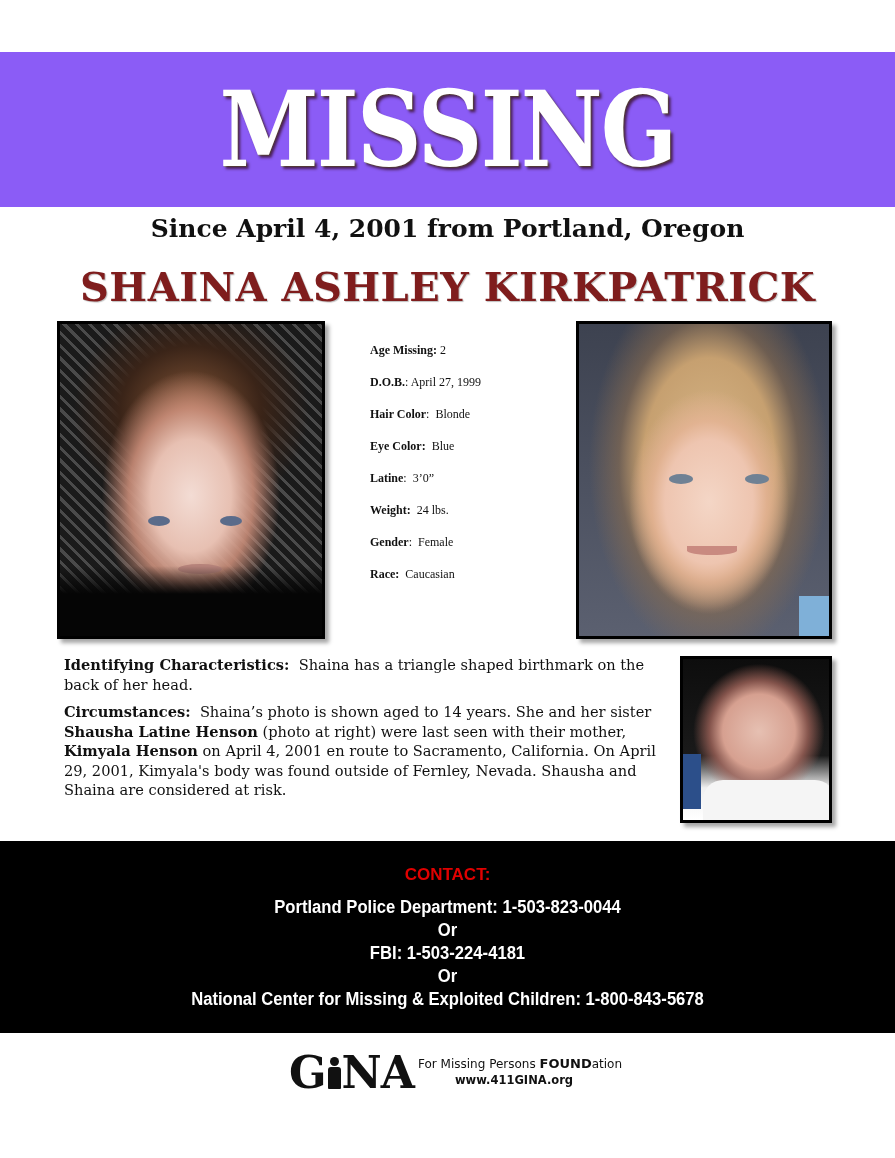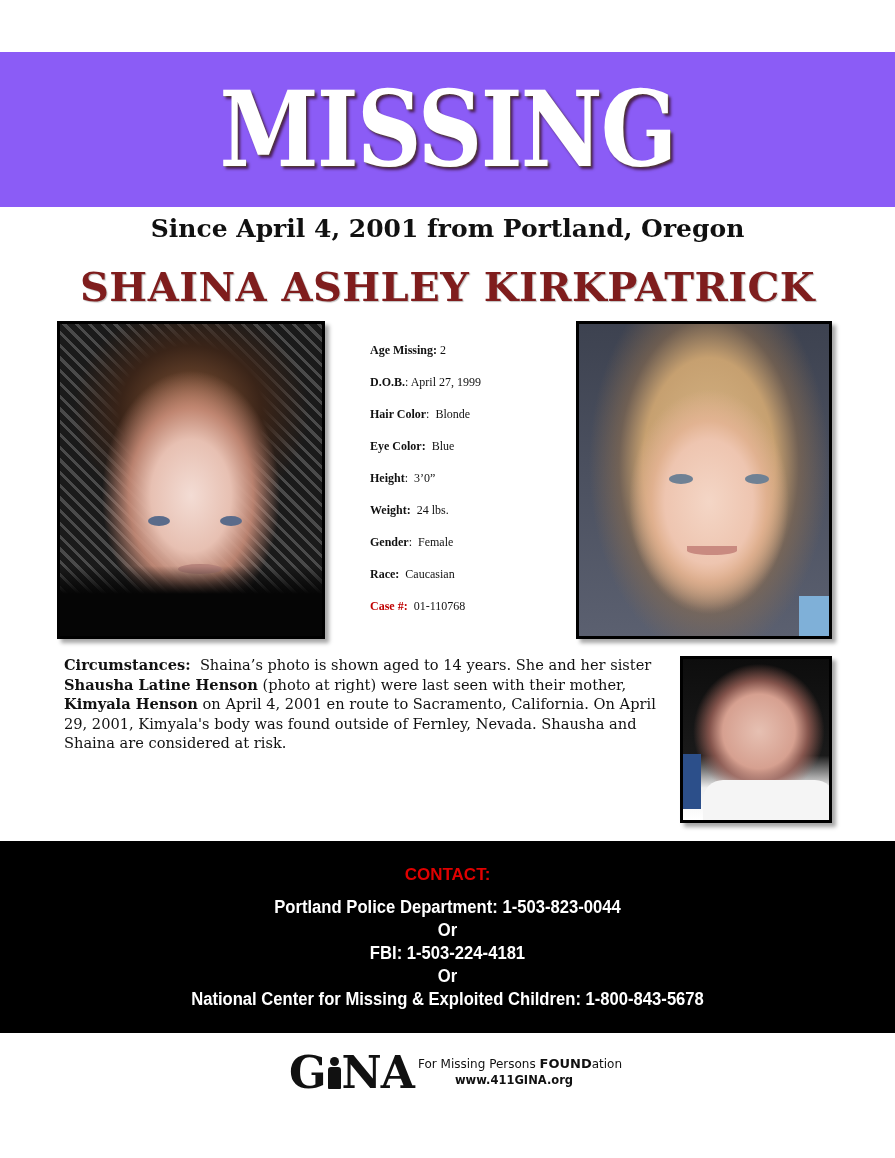--- a/index.html
+++ b/index.html
@@ -159,45 +159,46 @@
   <div class="detail-row">
     <span class="lbl">D.O.B.</span><span class="colon-reg">: </span><span>April 27, 1999</span>
   </div>
   <div class="detail-row">
     <span class="lbl">Hair Color</span><span class="colon-reg">:&nbsp; </span><span>Blonde</span>
   </div>
   <div class="detail-row">
     <span class="lbl">Eye Color</span><span class="lbl">:&nbsp; </span><span>Blue</span>
   </div>
   <div class="detail-row">
-    <span class="lbl">Height</span><span class="colon-reg">:&nbsp; </span><span>3’0”</span>
+    <span class="lbl">Latine</span><span class="colon-reg">:&nbsp; </span><span>3’0”</span>
   </div>
   <div class="detail-row">
     <span class="lbl">Weight</span><span class="lbl">:&nbsp; </span><span>24 lbs.</span>
   </div>
   <div class="detail-row">
     <span class="lbl">Gender</span><span class="colon-reg">:&nbsp; </span><span>Female</span>
   </div>
   <div class="detail-row">
     <span class="lbl">Race</span><span class="lbl">:&nbsp; </span><span>Caucasian</span>
-  </div>
-  <div class="detail-row case">
-    <span class="lbl">Case #</span><span class="lbl colon">:&nbsp; </span><span>01-110768</span>
   </div>
 </div>
 
 <div class="photo" id="photo-aged">
   <div class="img" title="age-progressed photo of Shaina at 14 years"></div>
   <div class="eye" style="left:90px;top:150px;"></div>
   <div class="eye" style="left:166px;top:150px;"></div>
   <div class="mouth"></div>
   <div class="shoulder"></div>
 </div>
 
 <div class="narrative">
+  <p>
+    <b>Identifying Characteristics:</b>&nbsp;
+    <span>Shaina has a triangle shaped birthmark on the back of her head.</span>
+  </p>
   <p>
     <b>Circumstances:</b>&nbsp;
     <span>Shaina’s photo is shown aged to 14 years. She and her sister</span>
     <b>Shausha Latine Henson</b>
     <span>(photo at right) were last seen with their mother,</span>
     <b>Kimyala Henson</b>
     <span>on April 4, 2001 en route to Sacramento, California. On April 29, 2001, Kimyala's body was found outside of Fernley, Nevada. Shausha and Shaina are considered at risk.</span>
   </p>
 </div>
 

